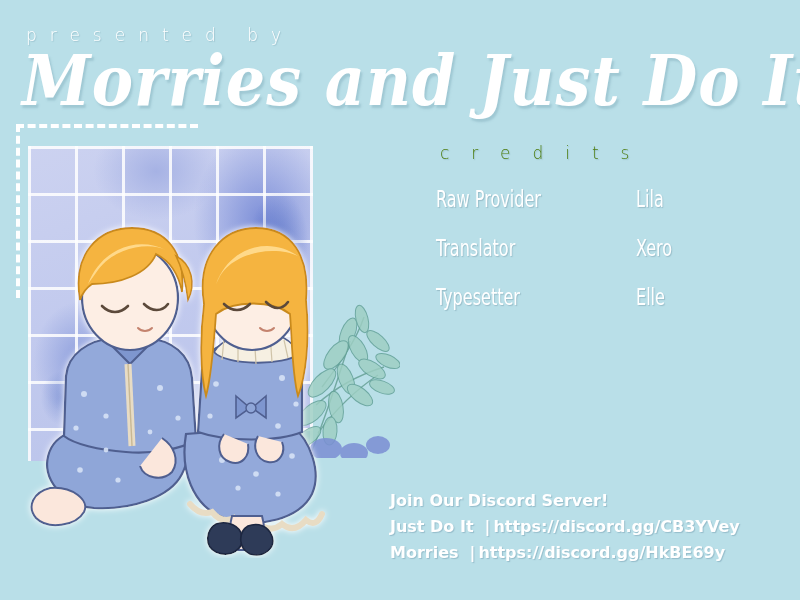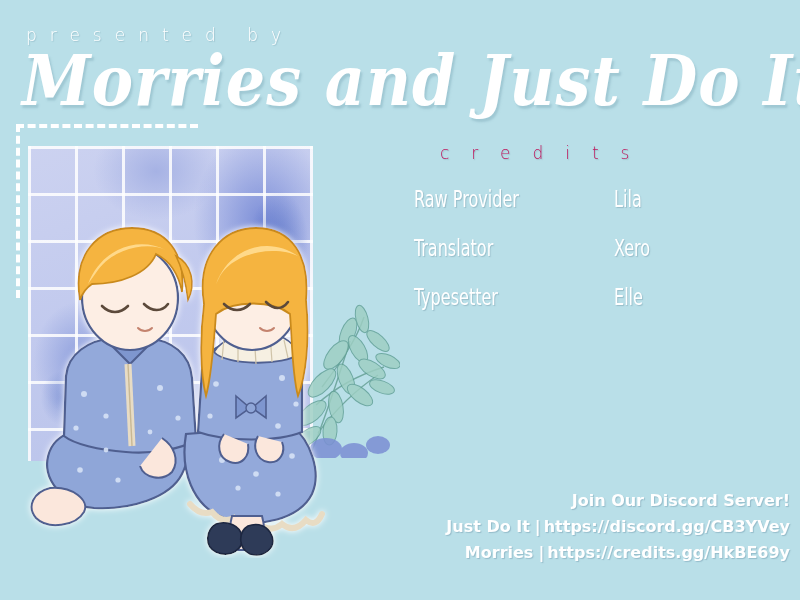--- a/index.html
+++ b/index.html
@@ -126,29 +126,29 @@
 
   
   .credits-heading {
     position: absolute;
     left: 440px;
     top: 143px;
     font-family: "DejaVu Sans", sans-serif;
     font-size: 17px;
     font-weight: 300;
     letter-spacing: 22px;
-    color: #be185d;
+    color: #4d7c0f;
     text-shadow: 1px 1px 1px rgba(120,160,175,0.45);
     white-space: nowrap;
     text-align: center;
   }
 
   .credits-table {
     position: absolute;
-    left: 414px;
+    left: 436px;
     top: 186px;
     width: 330px;
   }
   .credit-row {
     position: relative;
     height: 49px;
   }
   .credit-role, .credit-name {
     position: absolute;
     top: 0;
@@ -163,32 +163,32 @@
   }
   .credit-role { left: 0px; }
   .credit-name { left: 200px; }
 
   
   .discord-block {
     position: absolute;
     left: 390px;
     top: 488px;
     width: 400px;
-    text-align: right;
+    text-align: left;
   }
   .discord-line {
     font-family: "DejaVu Sans", sans-serif;
     font-weight: bold;
     font-size: 16px;
     line-height: 26px;
     color: #ffffff;
     text-shadow: 1px 1px 1px rgba(120,160,178,0.55);
     white-space: nowrap;
   }
-  .discord-line .label { margin-right: 2px; }
+  .discord-line .label { margin-right: 8px; }
   .discord-line .sep { margin: 0 3px; }
 </style>
 </head>
 <body>
 
 <div id="page">
 
   <div class="presented-by">presented by</div>
 
   <div class="studio-title">Morries and Just Do It</div>
@@ -353,17 +353,17 @@
   </div>
 
   <div class="discord-block">
     <div class="discord-line">Join Our Discord Server!</div>
 
     <div class="discord-line">
       <span class="label">Just Do It</span><span class="sep">|</span><span class="url">https://discord.gg/CB3YVey</span>
     </div>
 
     <div class="discord-line">
-      <span class="label">Morries</span><span class="sep">|</span><span class="url">https://credits.gg/HkBE69y</span>
+      <span class="label">Morries</span><span class="sep">|</span><span class="url">https://discord.gg/HkBE69y</span>
     </div>
   </div>
 
 </div>
 
 </body></html>

